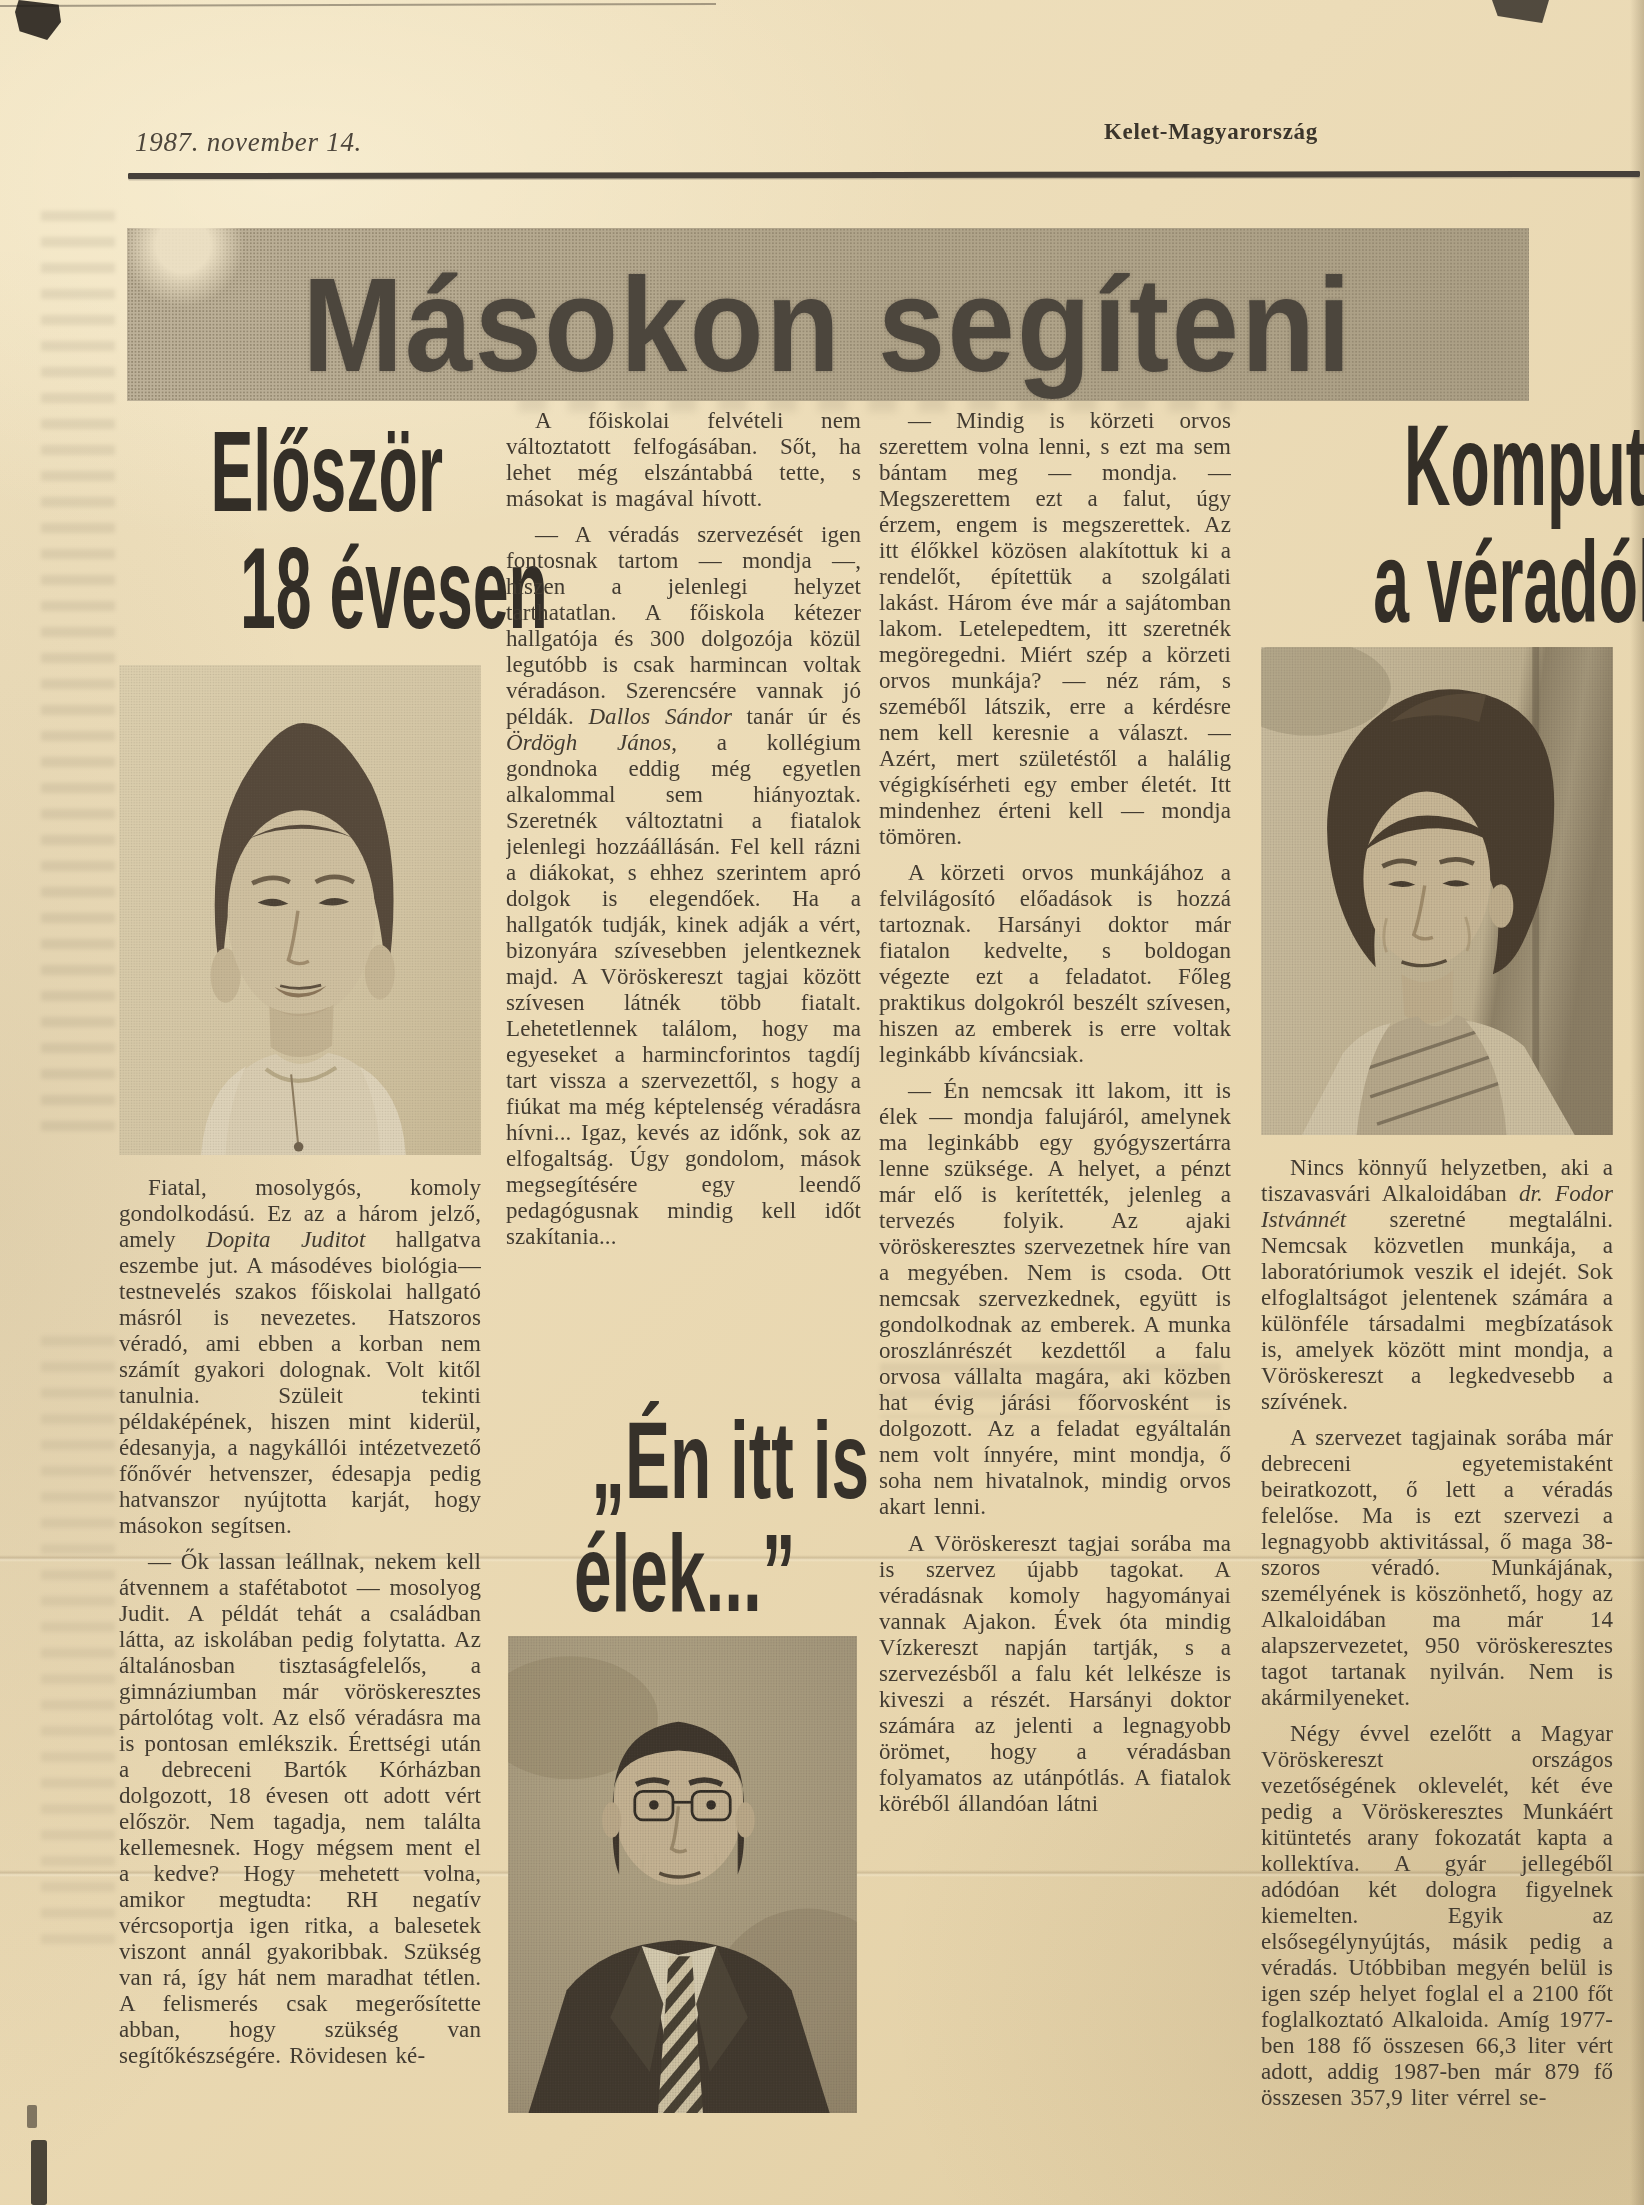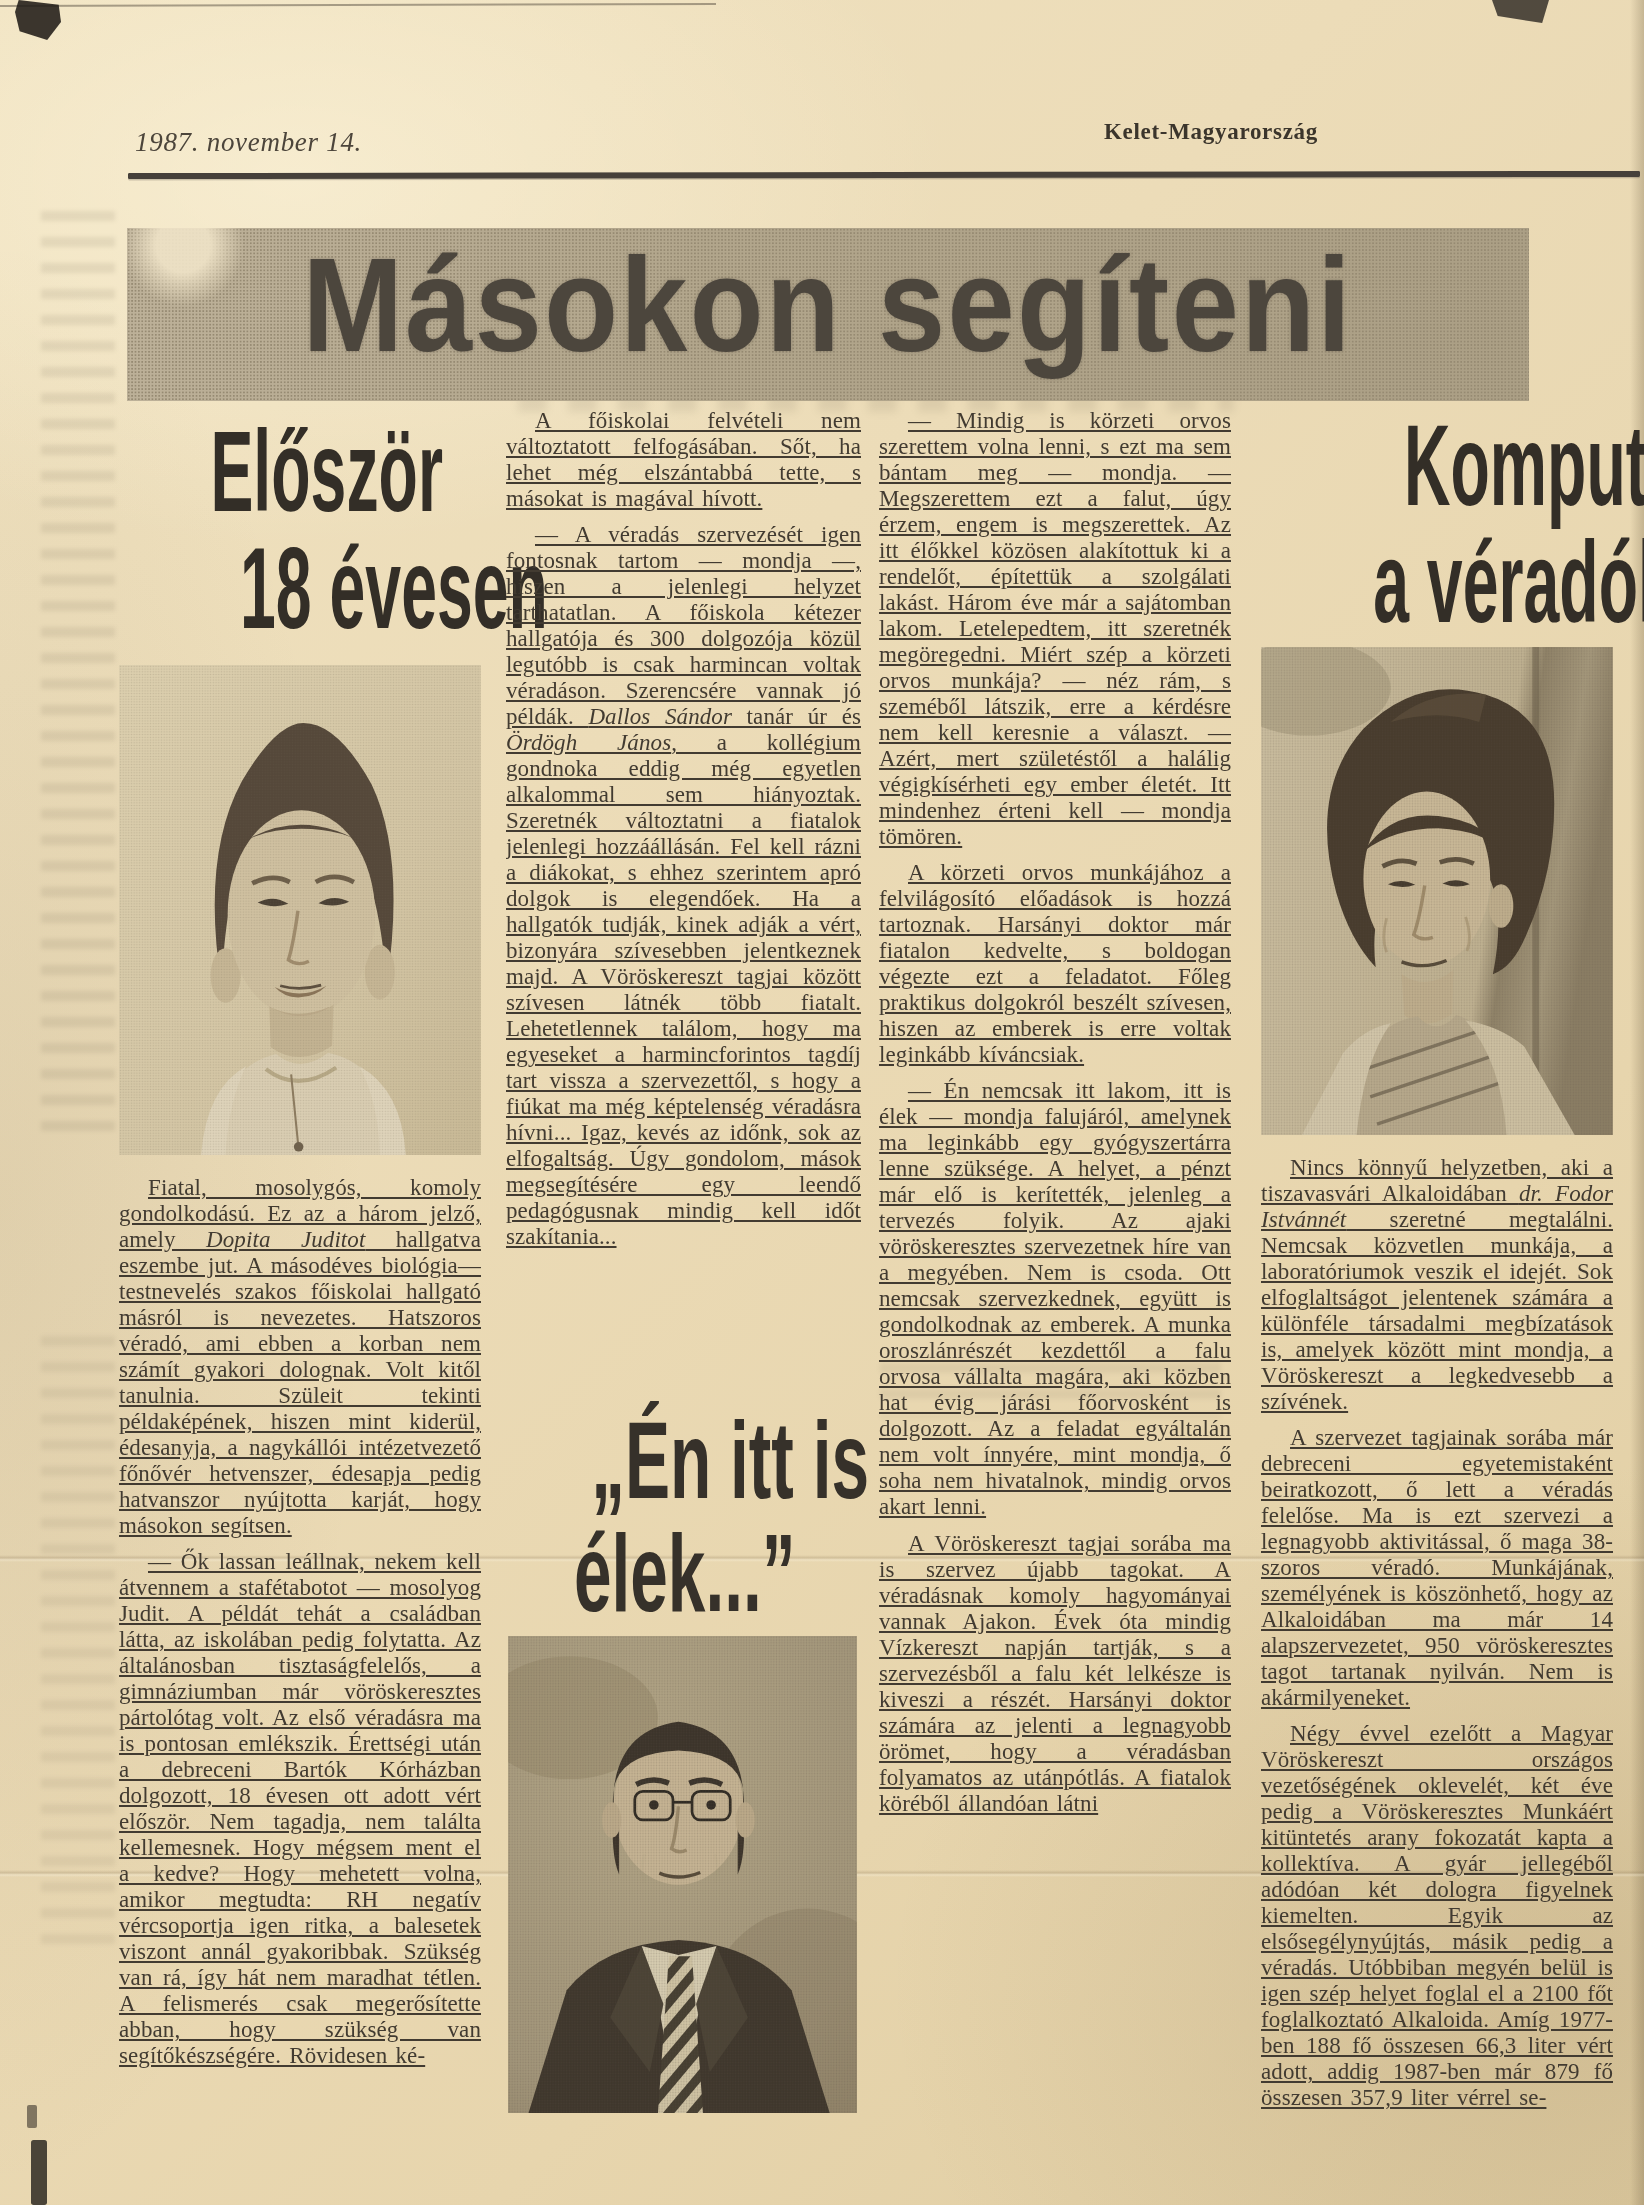--- a/index.html
+++ b/index.html
@@ -18,39 +18,39 @@
   .masthead{position:absolute;left:1104px;top:119px;font-size:23px;font-weight:700;color:#3b352c;letter-spacing:0.7px;text-align:center;}
   .rule{position:absolute;left:128px;top:172px;width:1512px;height:6.1px;background:#46403a;border-radius:1.4px;transform:rotate(-.08deg);box-shadow:0 1.4px 0 rgba(70,64,58,.25);}
   
   .banner{
     position:absolute;left:127px;top:228px;width:1402px;height:173px;
     background:
       radial-gradient(circle at 4% 10%, rgba(240,228,200,.9) 0 27px, rgba(240,228,200,0) 61px),
       radial-gradient(#968a72 0.8px, transparent 1.2px),
       linear-gradient(100deg,#bdb199 0%,#b2a68c 40%,#ab9f85 100%);
     background-size:auto,3.4px 3.4px,auto;
-    display:flex;align-items:flex-start;justify-content:center;
+    display:flex;align-items:flex-end;justify-content:center;
   }
   .banner-text{
     font-family:"Liberation Sans","DejaVu Sans",sans-serif;font-weight:700;
     font-size:134px;color:#4c463d;letter-spacing:2.7px;white-space:nowrap;
     transform:scaleX(.90);text-shadow:0 0 4.1px rgba(76,70,61,.35);
   }
   
   .colhead{position:absolute;text-align:center;font-family:"Liberation Sans","DejaVu Sans",sans-serif;font-weight:700;color:#332e27;}
   .colhead .ln{display:block;line-height:117px;white-space:nowrap;}
   .cond{display:inline-block;transform:scaleX(.56);transform-origin:50% 50%;}
   .head-left{left:119px;top:413px;width:362px;font-size:115px;}
   .head-right{left:1255px;top:407px;width:360px;font-size:115px;}
   .head-quote{left:506px;top:1404px;width:355px;font-size:109px;color:#36312a;}
   .head-quote .ln{line-height:113px;}
   .head-quote .cond{transform:scaleX(.62);}
   
   .copy{position:absolute;font-size:23px;line-height:26px;color:#423b31;text-align:justify;letter-spacing:0.1px;word-spacing:2.4px;overflow:hidden;}
-  .copy p{margin:0 0 10.2px 0;text-indent:29px;text-decoration:underline;}
+  .copy p{margin:0 0 10.2px 0;text-indent:29px;}
   .copy p.noindent{text-indent:0;}
   .it{font-style:italic;}
   .c1{left:119px;top:1175px;width:362px;height:1031px;}
   .c2{left:506px;top:408px;width:355px;height:969px;}
   .c3{left:879px;top:408px;width:352px;height:1797px;}
   .c4{left:1261px;top:1155px;width:352px;height:1050px;}
   .frag{left:508px;top:2139px;width:349px;height:61px;}
   
   .photo{position:absolute;overflow:hidden;}
   .photo svg{display:block;}

